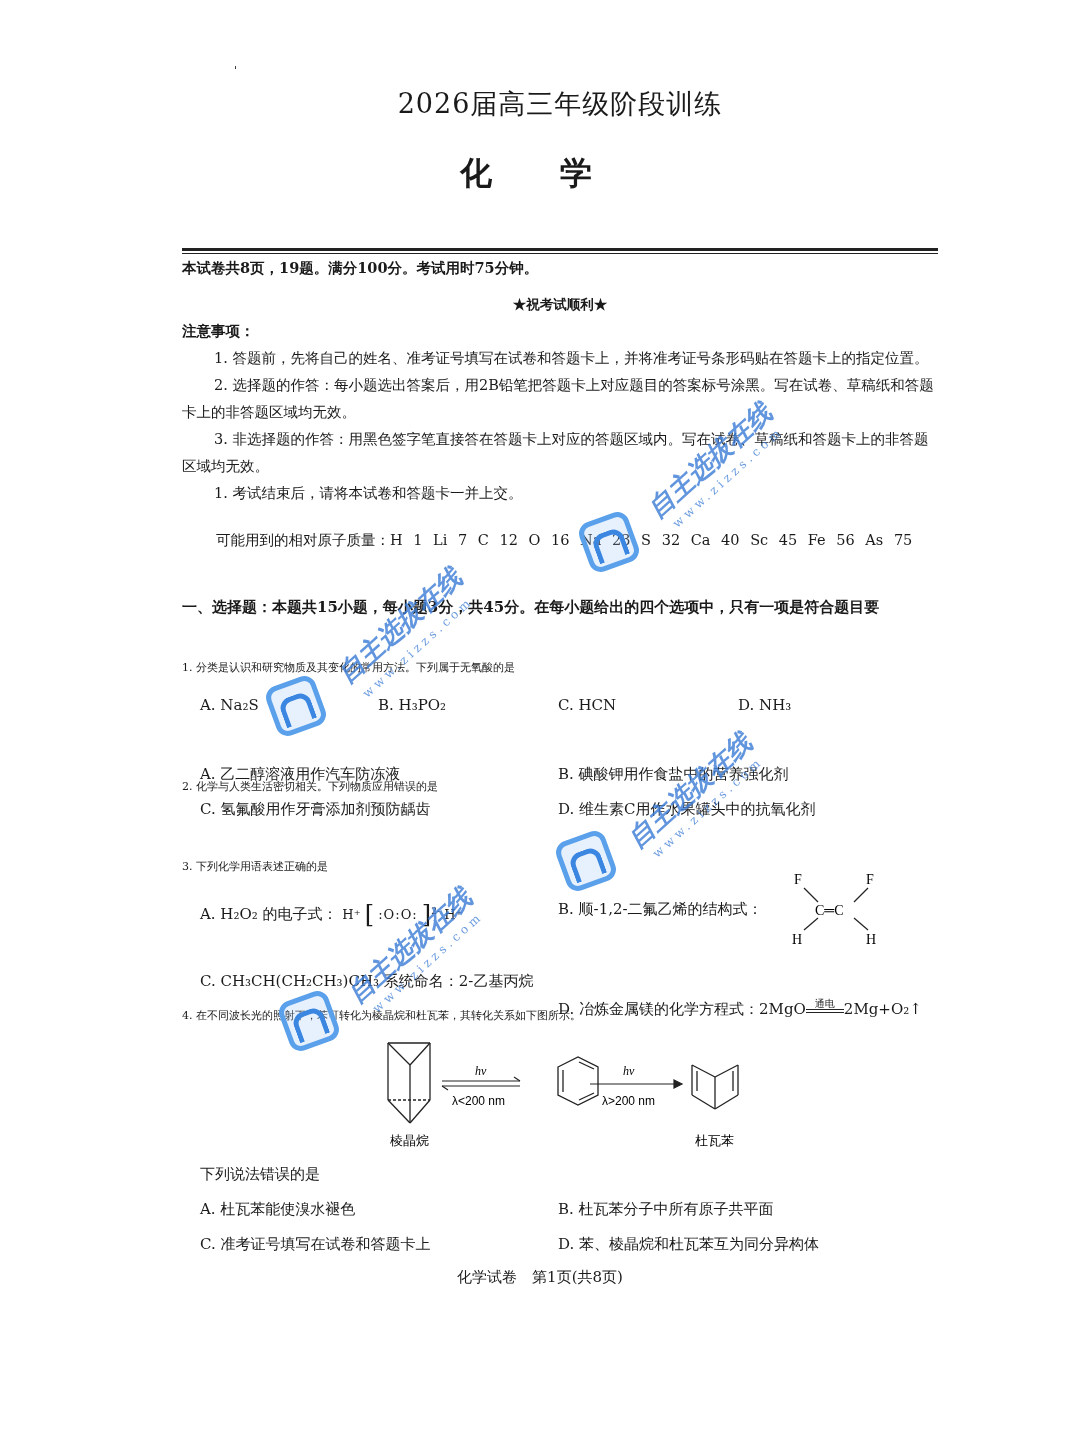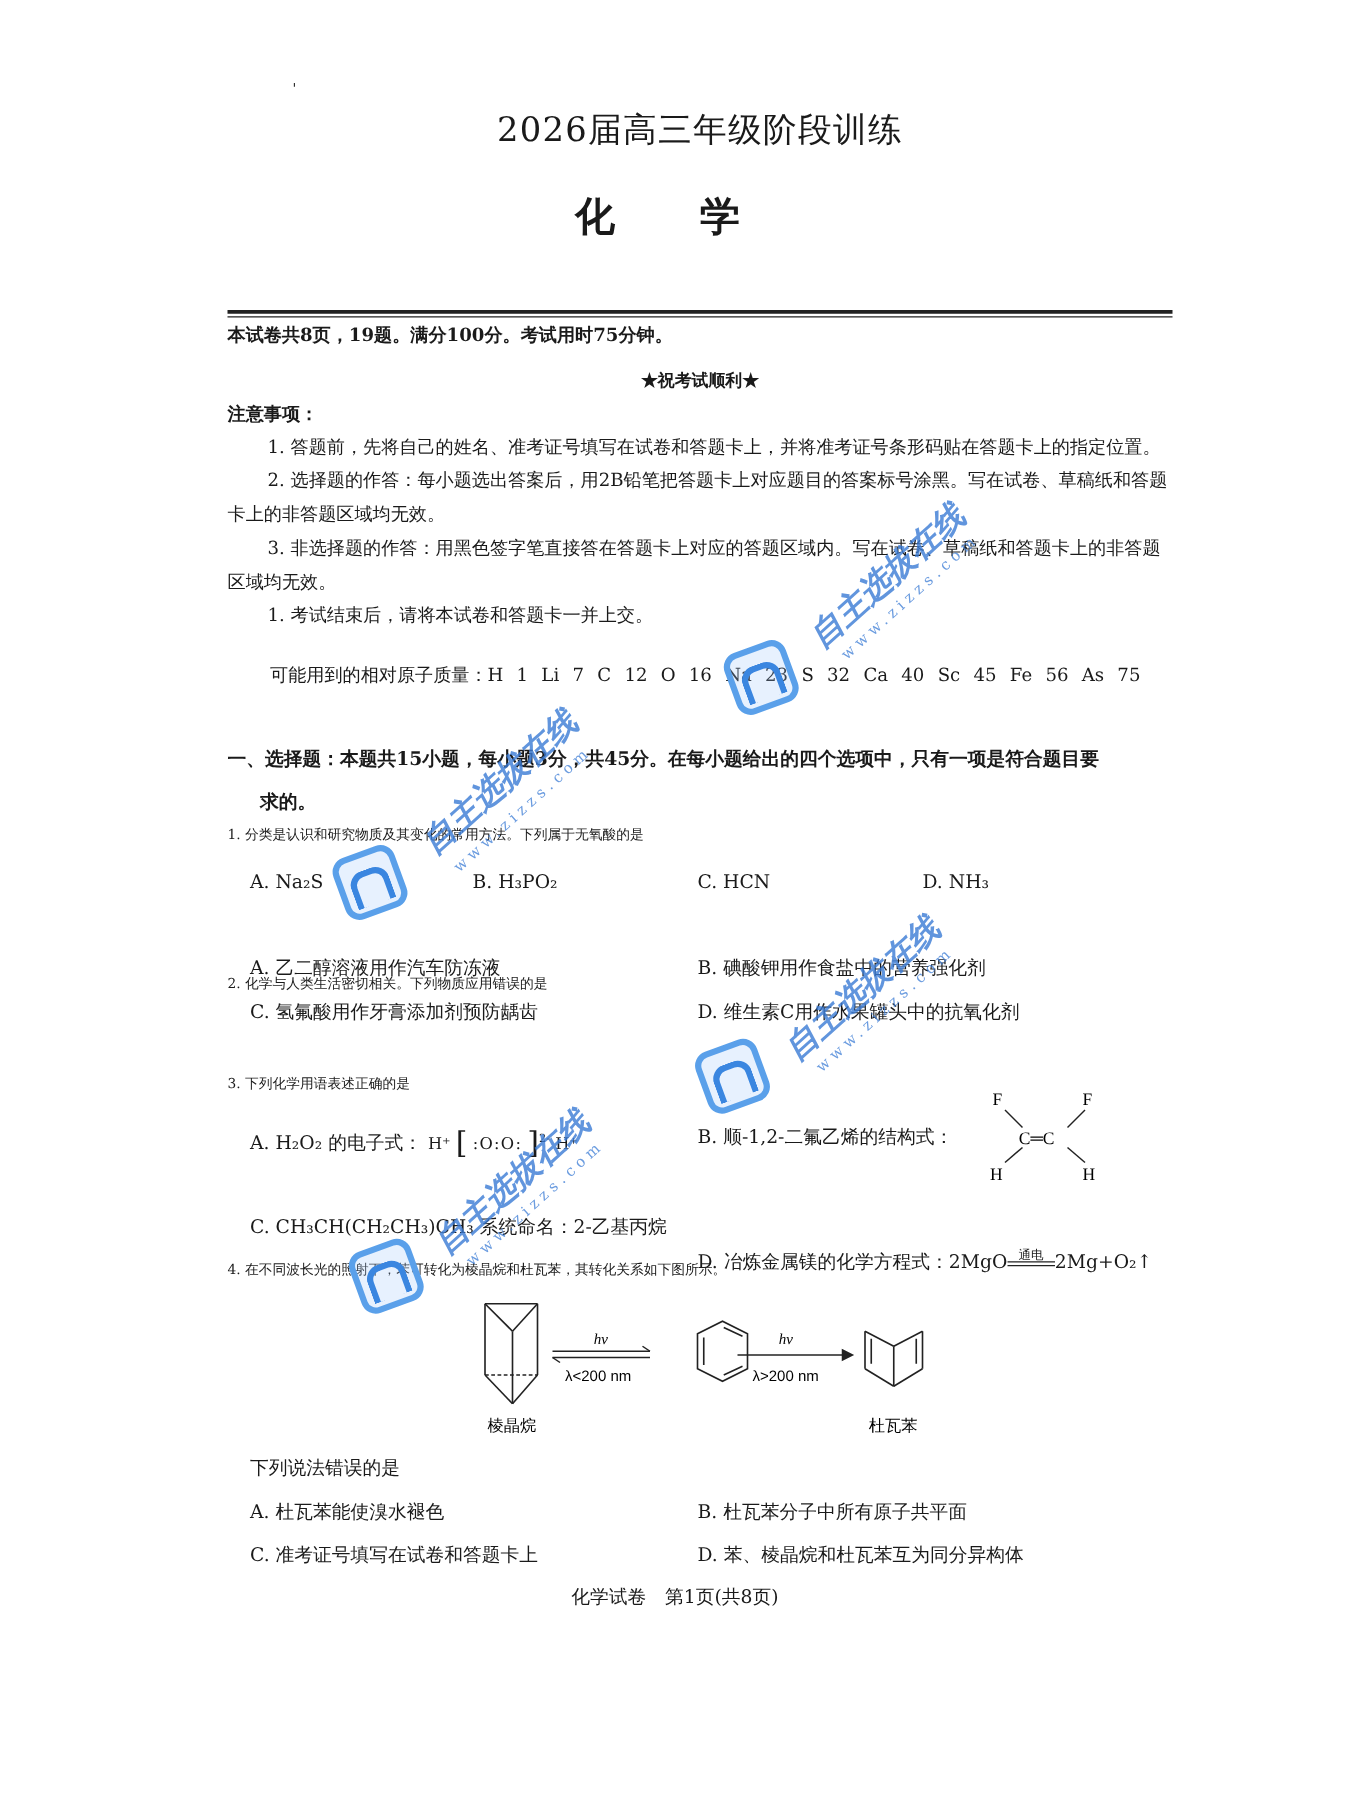--- a/index.html
+++ b/index.html
@@ -47,21 +47,20 @@
 <div class="abs notice p">
   <div class="item">1. 答题前，先将自己的姓名、准考证号填写在试卷和答题卡上，并将准考证号条形码贴在答题卡上的指定位置。</div>
   <div class="item">2. 选择题的作答：每小题选出答案后，用2B铅笔把答题卡上对应题目的答案标号涂黑。写在试卷、草稿纸和答题卡上的非答题区域均无效。</div>
   <div class="item">3. 非选择题的作答：用黑色签字笔直接答在答题卡上对应的答题区域内。写在试卷、草稿纸和答题卡上的非答题区域均无效。</div>
   <div class="item">1. 考试结束后，请将本试卷和答题卡一并上交。</div>
 </div>
 <div class="abs mass">可能用到的相对原子质量：H 1  Li 7  C 12  O 16  Na 23  S 32  Ca 40  Sc 45  Fe 56  As 75</div>
 
 <div class="abs section">
   <div>一、选择题：本题共15小题，每小题3分，共45分。在每小题给出的四个选项中，只有一项是符合题目要</div>
-  <div class="cont">求的。</div>
 </div>
 
 <div class="abs q" style="top:660px;">1. 分类是认识和研究物质及其变化的常用方法。下列属于无氧酸的是</div>
 <div class="abs opt" style="left:200px;top:696px;">A. Na₂S</div>
 <div class="abs opt" style="left:378px;top:696px;">B. H₃PO₂</div>
 <div class="abs opt" style="left:558px;top:696px;">C. HCN</div>
 <div class="abs opt" style="left:738px;top:696px;">D. NH₃</div>
 
 <div class="abs q" style="top:731px;margin-top:48px;">2. 化学与人类生活密切相关。下列物质应用错误的是</div>
 <div class="abs opt" style="left:200px;top:765px;">A. 乙二醇溶液用作汽车防冻液</div>

